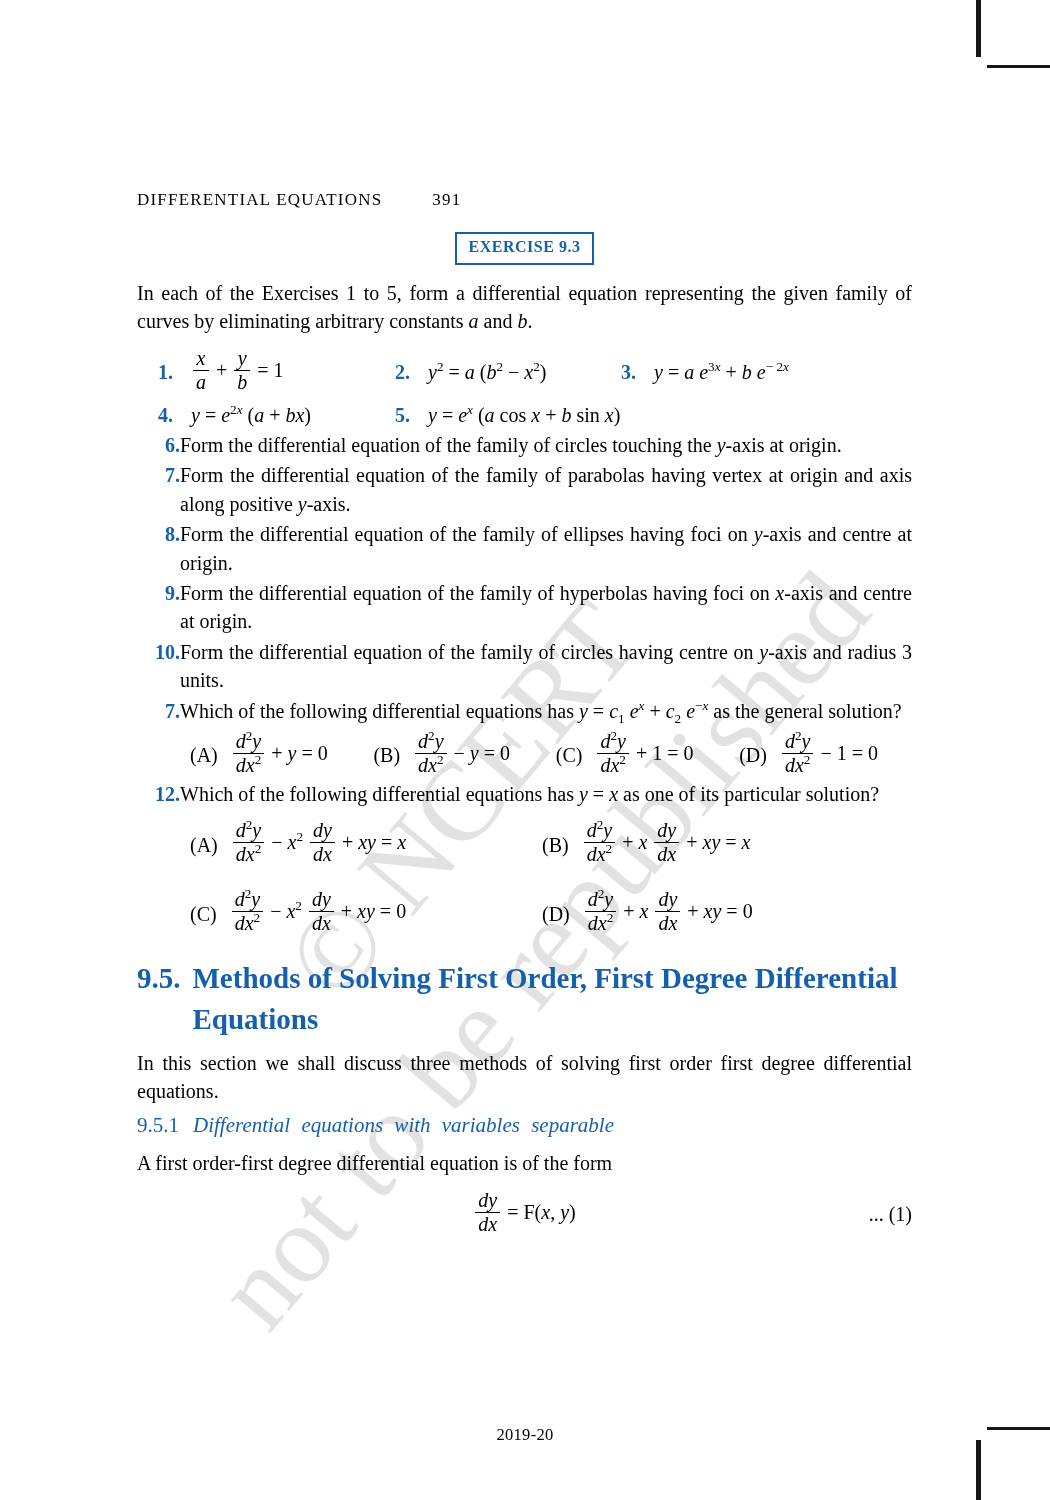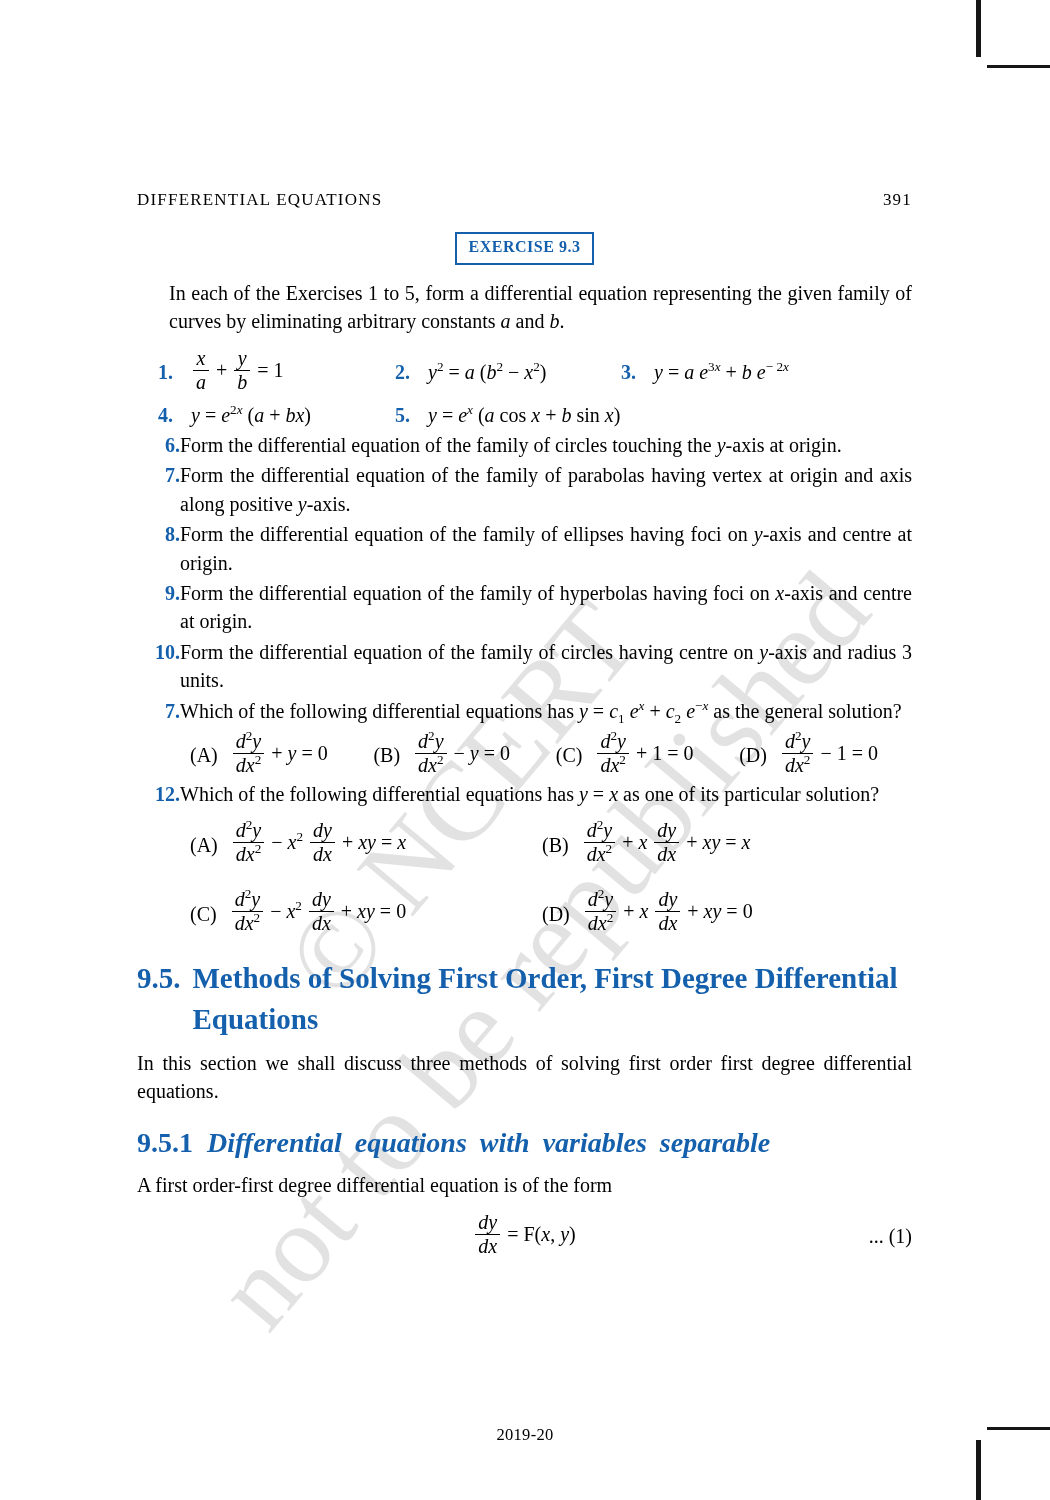--- a/index.html
+++ b/index.html
@@ -15,28 +15,28 @@
 
   
   .crop { position:absolute; background:#161616; z-index:3; }
   .crop-tr-v { left:976px; top:0;      width:5px;  height:57px; }
   .crop-tr-h { left:987px; top:65px;   width:63px; height:3px;  }
   .crop-br-h { left:987px; top:1427px; width:63px; height:3px;  }
   .crop-br-v { left:976px; top:1440px; width:5px;  height:60px; }
 
   .content { position:relative; z-index:2; padding:188px 138px 0 137px; font-size:20px; line-height:1.42; }
 
-  .running-head { display:flex; justify-content:space-between; align-items:baseline; gap:50px;
+  .running-head { display:flex; justify-content:flex-start; align-items:baseline; gap:50px;
                   font-size:17px; letter-spacing:1.2px; margin-bottom:20px; }
 
   .exbox-wrap { display:flex; justify-content:center; margin:4px 0 14px; }
   .exbox { border:2.5px solid var(--accent); color:var(--accent); font-weight:bold;
            font-size:16px; padding:2px 12px 4px; letter-spacing:0.5px; }
 
-  .intro { text-align:justify;margin-left:32px; }
+  .intro { text-align:justify; }
 
   .q15 { display:grid; align-items:center; }
   .row1 { grid-template-columns:237px 226px 1fr; margin-top:14px; }
   .row2 { grid-template-columns:237px 1fr; margin-top:6px; }
   .qcell { display:flex; align-items:center; gap:18px; padding-left:21px; }
   .qnum { color:var(--accent); font-weight:bold; }
 
   .qrow { display:flex; margin-top:2px; }
   .qrow .qnum { flex:0 0 43px; text-align:right; }
   .qrow .qtext { flex:1; text-align:justify; }
@@ -51,21 +51,21 @@
   .frac { display:inline-block; vertical-align:middle; text-align:center;
           line-height:1.05; margin:0 2px; position:relative; top:-2px; }
   .frac .num { display:block; border-bottom:1.5px solid #000; padding:0 3px 1px; }
   .frac .den { display:block; padding:1px 3px 0; }
 
   sup { font-size:66%; line-height:0; }
   sub { font-size:66%; line-height:0; }
 
   .sec95 { display:flex; gap:12px; color:var(--accent); font-size:29px; font-weight:bold; margin-top:22px; }
   .body-para { margin-top:8px; text-align:justify; }
-  .sec951 { display:flex; gap:14px; color:var(--accent); font-size:28px; font-weight:bold; margin-top:18px; }
+  .sec951 { display:flex; gap:14px; color:var(--accent); font-size:21px; font-weight:normal; margin-top:6px; }
   .sec951-title { font-style:italic; word-spacing:6px; }
 
   .eq1-row { position:relative; display:flex; justify-content:center; align-items:center; margin-top:14px; }
   .eq-label { position:absolute; right:0; }
 
   .footer { position:absolute; left:0; right:0; bottom:55px; text-align:center;
             font-size:16.5px; letter-spacing:0.3px; z-index:2; }
 </style>
 </head>
 <body>

